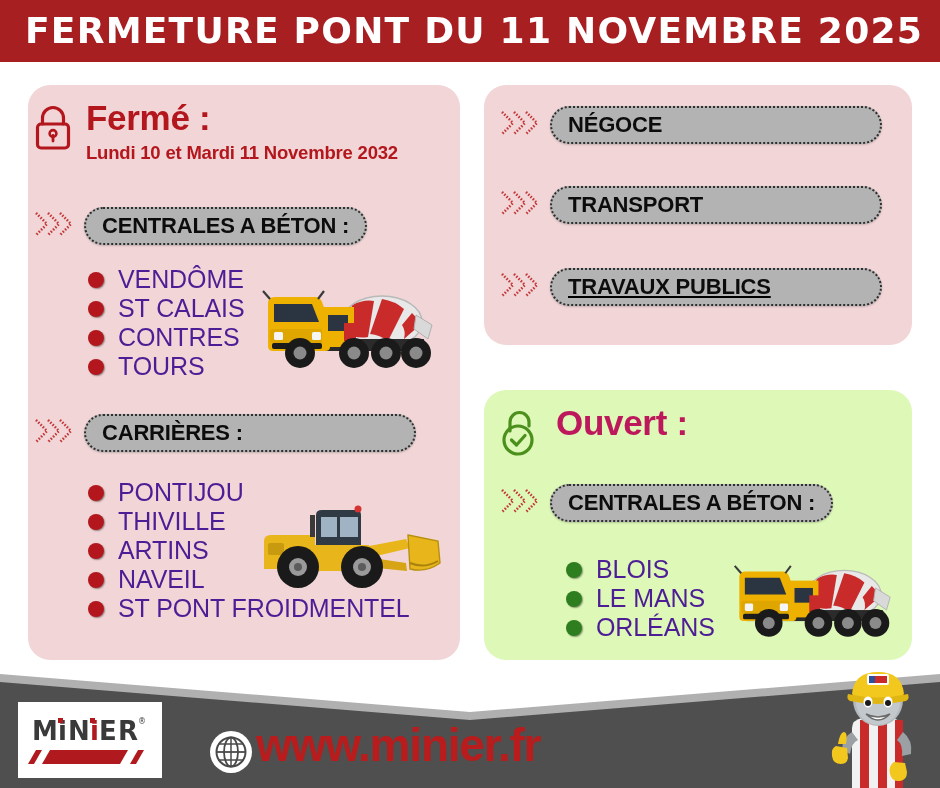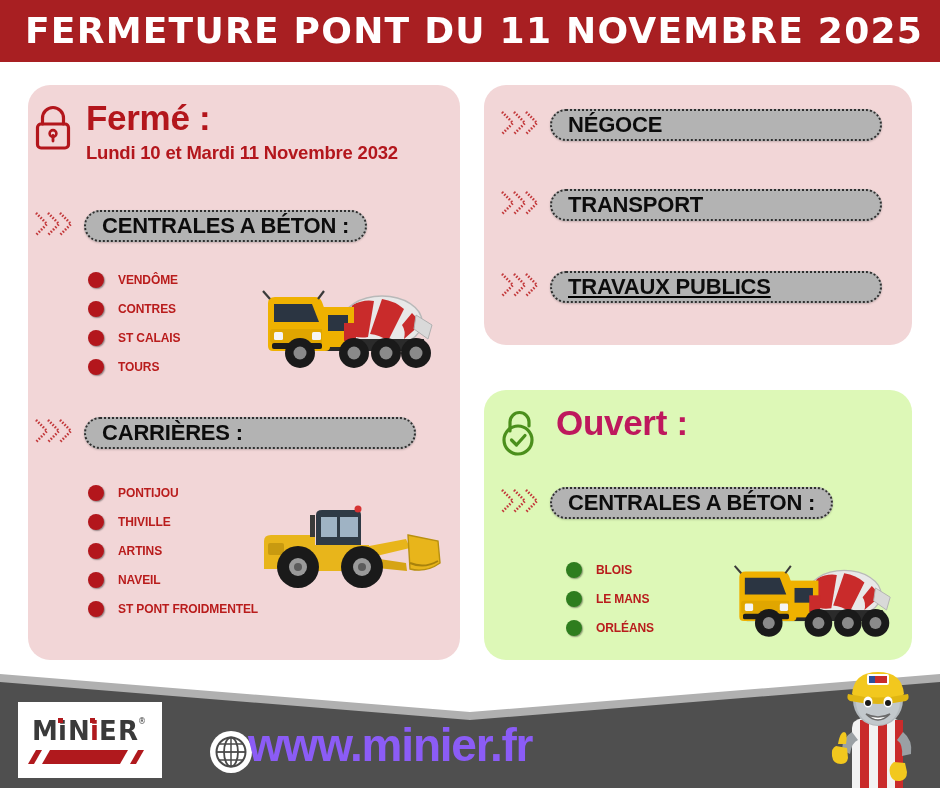--- a/index.html
+++ b/index.html
@@ -91,21 +91,21 @@
   .pill-row {
     position: absolute;
     display: flex;
     align-items: center;
     gap: 12px;
   }
   .pill {
     background: #b3b3b3;
     border: 2.5px dotted #2f2f2f;
     border-radius: 19px;
-    height: 32px;
+    height: 38px;
     display: flex;
     align-items: center;
     padding: 0 16px;
     box-shadow: 0 1px 2px rgba(0,0,0,.18);
   }
   .pill-label {
     font-size: 22px;
     font-weight: 700;
     color: #0c0c0c;
     white-space: nowrap;
@@ -122,23 +122,23 @@
   }
   .dot {
     width: 16px; height: 16px;
     border-radius: 50%;
     flex: 0 0 auto;
     box-shadow: 1px 1px 1.5px rgba(0,0,0,.4);
   }
   .dot.red   { background: #b3161c; }
   .dot.green { background: #2e7d1e; }
   .bullet-label {
-    font-size: 12px;
-    font-weight: 700;
-    color: #b91c1c;
+    font-size: 25px;
+    font-weight: 400;
+    color: #4c1d95;
     white-space: nowrap;
     letter-spacing: -0.1px;
   }
 
   
   .vehicle { position: absolute; }
 
   
   .footer {
     position: absolute;
@@ -152,24 +152,24 @@
     left: 18px; top: 702px;
     width: 144px; height: 76px;
     background: #ffffff;
     display: flex;
     align-items: center;
     justify-content: center;
   }
   .globe-wrap { position: absolute; left: 209px; top: 730px; }
   .url-text {
     position: absolute;
-    left: 248px; top: 718px;
+    left: 256px; top: 718px;
     font-size: 46px;
     font-weight: 700;
-    color: #8b5cf6;
+    color: #b91c1c;
     letter-spacing: -1.2px;
     white-space: nowrap;
   }
   .mascot { position: absolute; left: 824px; top: 666px; }
 </style>
 </head>
 <body>
 
 <div class="banner">
   <div class="banner-title">FERMETURE PONT DU 11 NOVEMBRE 2025</div>
@@ -205,25 +205,25 @@
   </span>
 </div>
 
 <div class="bullets" style="left:88px; top:265px;">
   <div class="bullet-item">
     <span class="dot red"></span>
     <span class="bullet-label">VENDÔME</span>
   </div>
   <div class="bullet-item">
     <span class="dot red"></span>
+    <span class="bullet-label">ST CALAIS</span>
+  </div>
+  <div class="bullet-item">
+    <span class="dot red"></span>
     <span class="bullet-label">CONTRES</span>
-  </div>
-  <div class="bullet-item">
-    <span class="dot red"></span>
-    <span class="bullet-label">ST CALAIS</span>
   </div>
   <div class="bullet-item">
     <span class="dot red"></span>
     <span class="bullet-label">TOURS</span>
   </div>
 </div>
 
 <div class="vehicle" style="left:256px; top:277px;">
   <svg width="182" height="100" viewBox="0 0 182 100">
 

